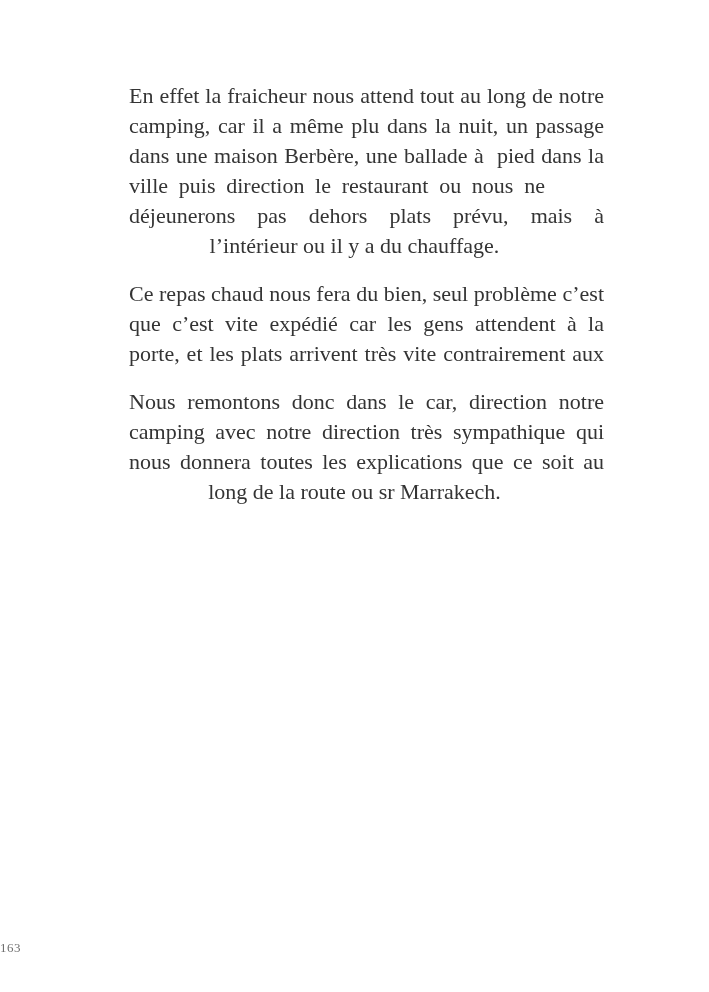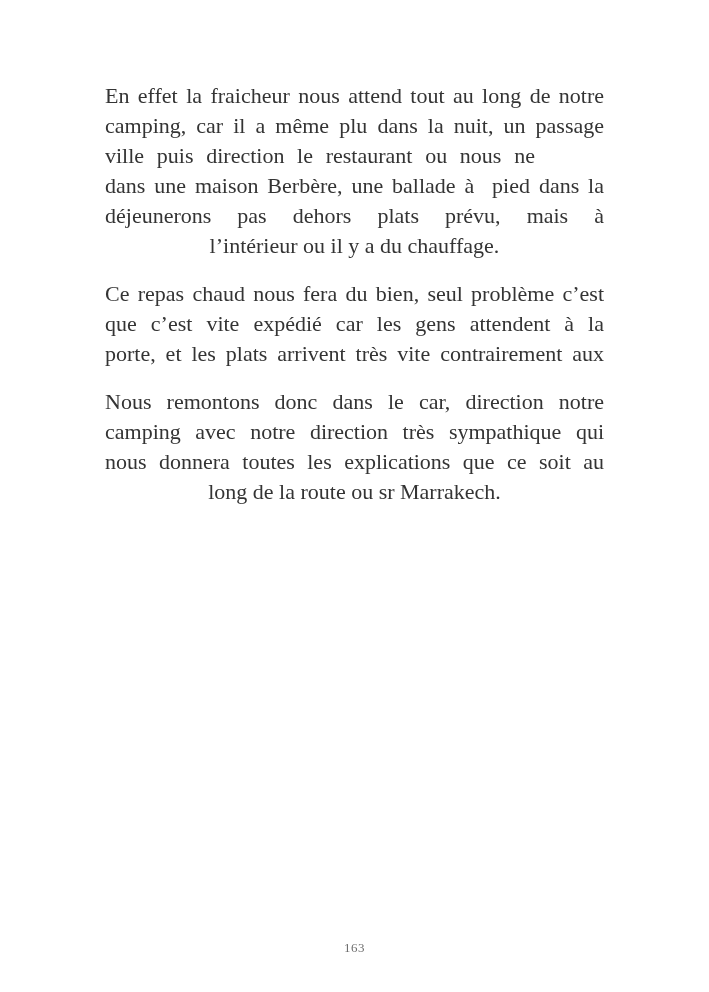--- a/index.html
+++ b/index.html
@@ -26,43 +26,44 @@
   }
   .para {
     margin: 0 0 18px 0;
   }
   .ln {
     text-align: center;
   }
   .ln.j {
     text-align: justify;
     text-align-last: justify;
+    margin-left: 24px;
   }
   .pagenum {
     position: absolute;
     left: 0;
     right: 0;
     top: 940px;
-    text-align: center;
+    text-align: left;
     font-size: 13px;
     color: #6e6e6e;
     letter-spacing: 0.5px;
   }
 </style>
 </head>
 <body>
 
 <div class="page">
   <div class="textblock">
 
     <div class="para">
       <div class="ln j">En effet la fraicheur nous attend tout au long de notre</div>
       <div class="ln j">camping, car il a même plu dans la nuit, un passage</div>
+      <div class="ln j">dans une maison Berbère, une ballade à&nbsp; pied dans la</div>
       <div class="ln j">ville puis direction le restaurant ou nous ne&nbsp;&nbsp;&nbsp;&nbsp;&nbsp;&nbsp;</div>
-      <div class="ln j">dans une maison Berbère, une ballade à&nbsp; pied dans la</div>
       <div class="ln j">déjeunerons pas dehors plats prévu, mais à</div>
       <div class="ln">l’intérieur ou il y a du chauffage.</div>
     </div>
 
     <div class="para">
       <div class="ln j">Ce repas chaud nous fera du bien, seul problème c’est</div>
       <div class="ln j">que c’est vite expédié car les gens attendent à la</div>
       <div class="ln j">porte, et les plats arrivent très vite contrairement aux</div>
     </div>
 

